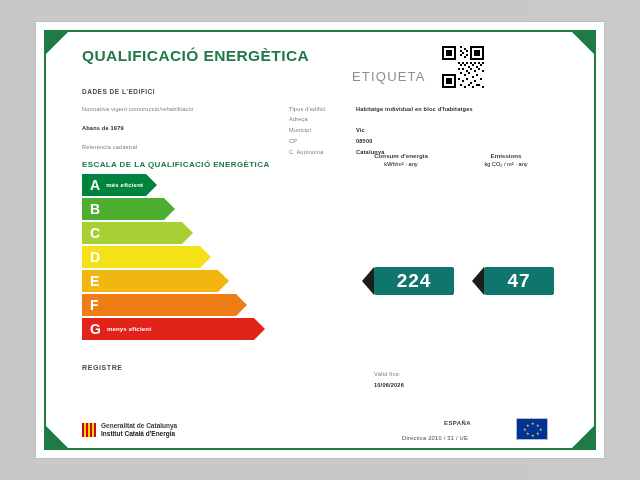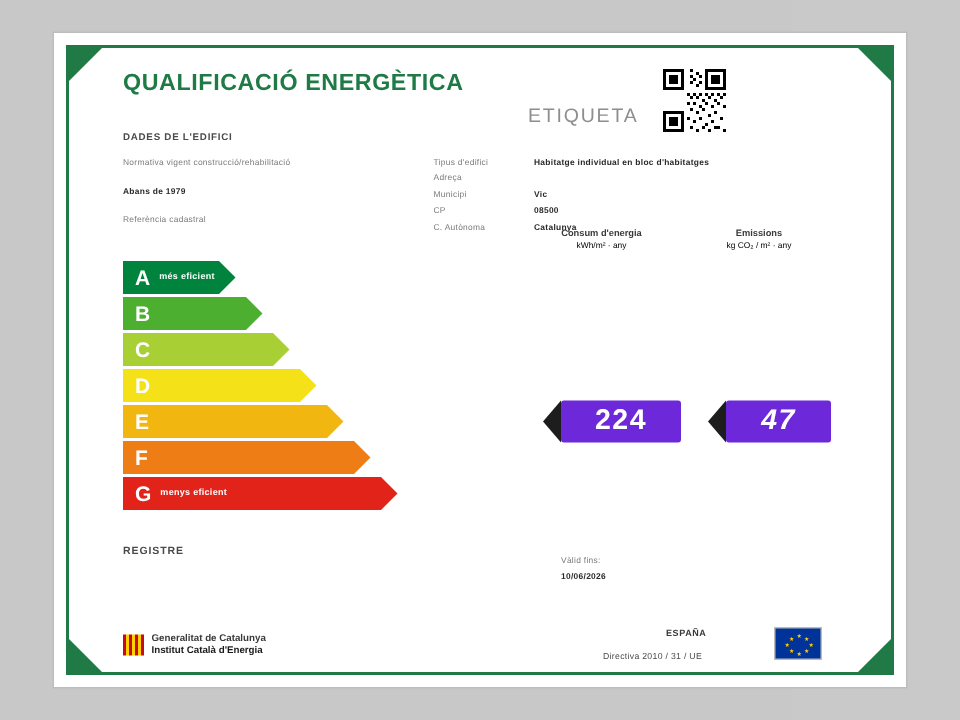--- a/index.html
+++ b/index.html
@@ -94,21 +94,21 @@
   }
   .bar .note{
     color:#ffffff;font-size:6px;font-weight:bold;margin-left:6px;letter-spacing:0.2px;
   }
   .ch{
     position:absolute;text-align:center;font-size:5.6px;line-height:8px;
   }
   .ch b{color:#3a3a3a;font-size:6.2px;display:block;font-weight:bold;}
 
   .value-badge{
-    position:absolute;background:#6d28d9;color:#ffffff;
+    position:absolute;background:#0f766e;color:#ffffff;
     font-weight:bold;font-size:19px;letter-spacing:1px;
     display:flex;align-items:center;justify-content:center;
     border-radius:2px;
   }
   .badge-left-tip{
     position:absolute;left:-12px;top:0;width:0;height:0;
     border-top:14px solid transparent;border-bottom:14px solid transparent;
     border-right:12px solid #1d1d1d;
   }
 
@@ -242,20 +242,21 @@
 
     <div class="lbl" style="left:253px;top:105px;">Municipi</div>
     <div class="val" style="left:320px;top:105px;">Vic</div>
 
     <div class="lbl" style="left:253px;top:116px;">CP</div>
     <div class="val" style="left:320px;top:116px;">08500</div>
 
     <div class="lbl" style="left:253px;top:127px;">C. Autònoma</div>
     <div class="val" style="left:320px;top:127px;">Catalunya</div>
 
+    <div class="escala-head">ESCALA DE LA QUALIFICACIÓ ENERGÈTICA</div>
 
     <div class="ch" style="left:320px;top:130px;width:90px;">
       <b>Consum d'energia</b>
       <span>kWh/m² · any</span>
     </div>
     <div class="ch" style="left:425px;top:130px;width:90px;">
       <b>Emissions</b>
       <span>kg CO₂ / m² · any</span>
     </div>
 
@@ -308,21 +309,21 @@
           <span class="note">menys eficient</span>
           <span class="arrow" id="arw6" style="border-left: 11px solid rgb(226, 35, 26);"></span>
         </div>
       </div>
     </div>
 
     <div class="value-badge" style="left:338px;top:245px;width:80px;height:28px;">
       <span class="badge-left-tip"></span>
       <span>224</span>
     </div>
-    <div class="value-badge" style="left:448px;top:245px;width:70px;height:28px;font-style:italic;">
+    <div class="value-badge" style="left:448px;top:245px;width:70px;height:28px;">
       <span class="badge-left-tip"></span>
       <span>47</span>
     </div>
 
     <div class="registre">REGISTRE</div>
 
     <div class="lbl" style="left:338px;top:349px;">Vàlid fins:</div>
     <div class="val" style="left:338px;top:360px;">10/06/2026</div>
 
     <div class="footer-logo">

